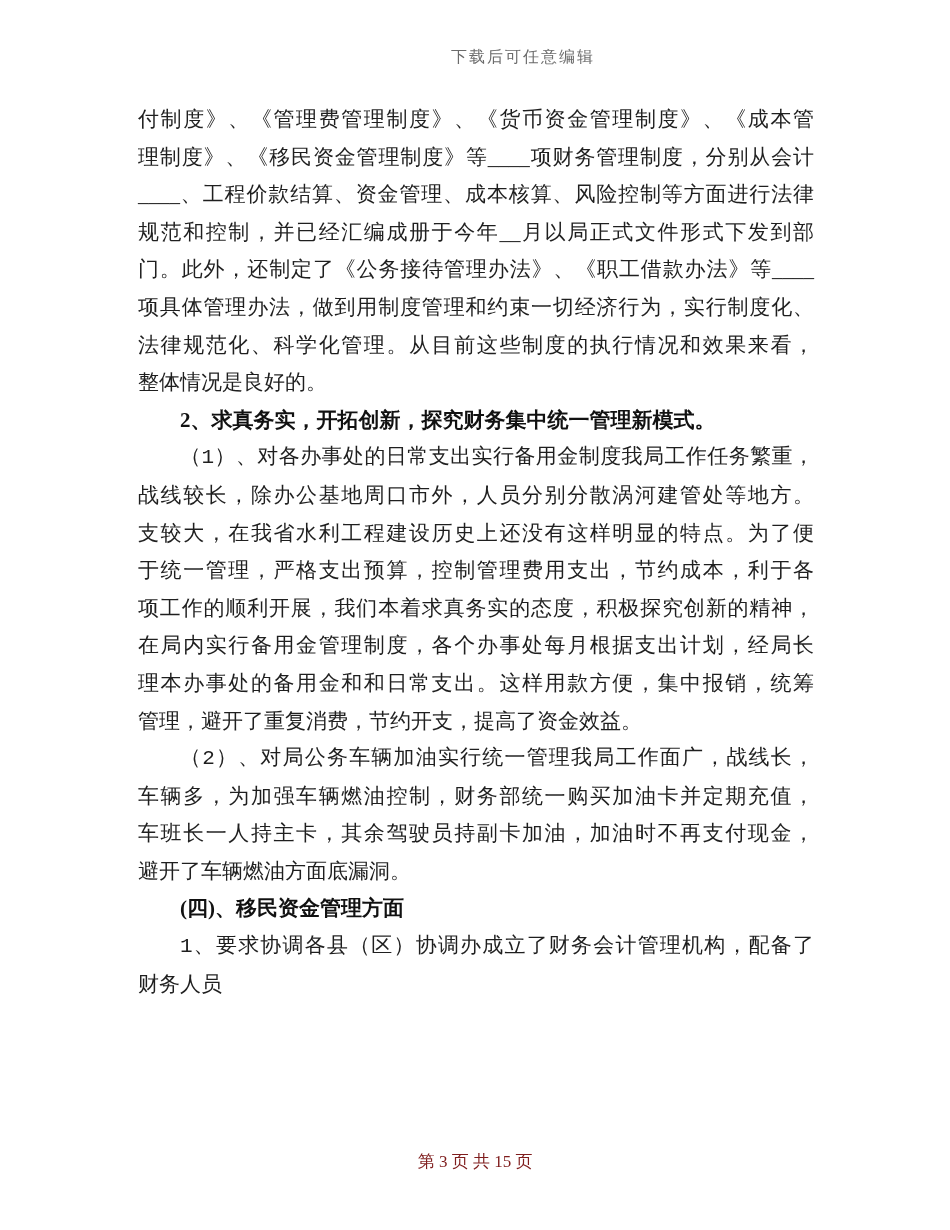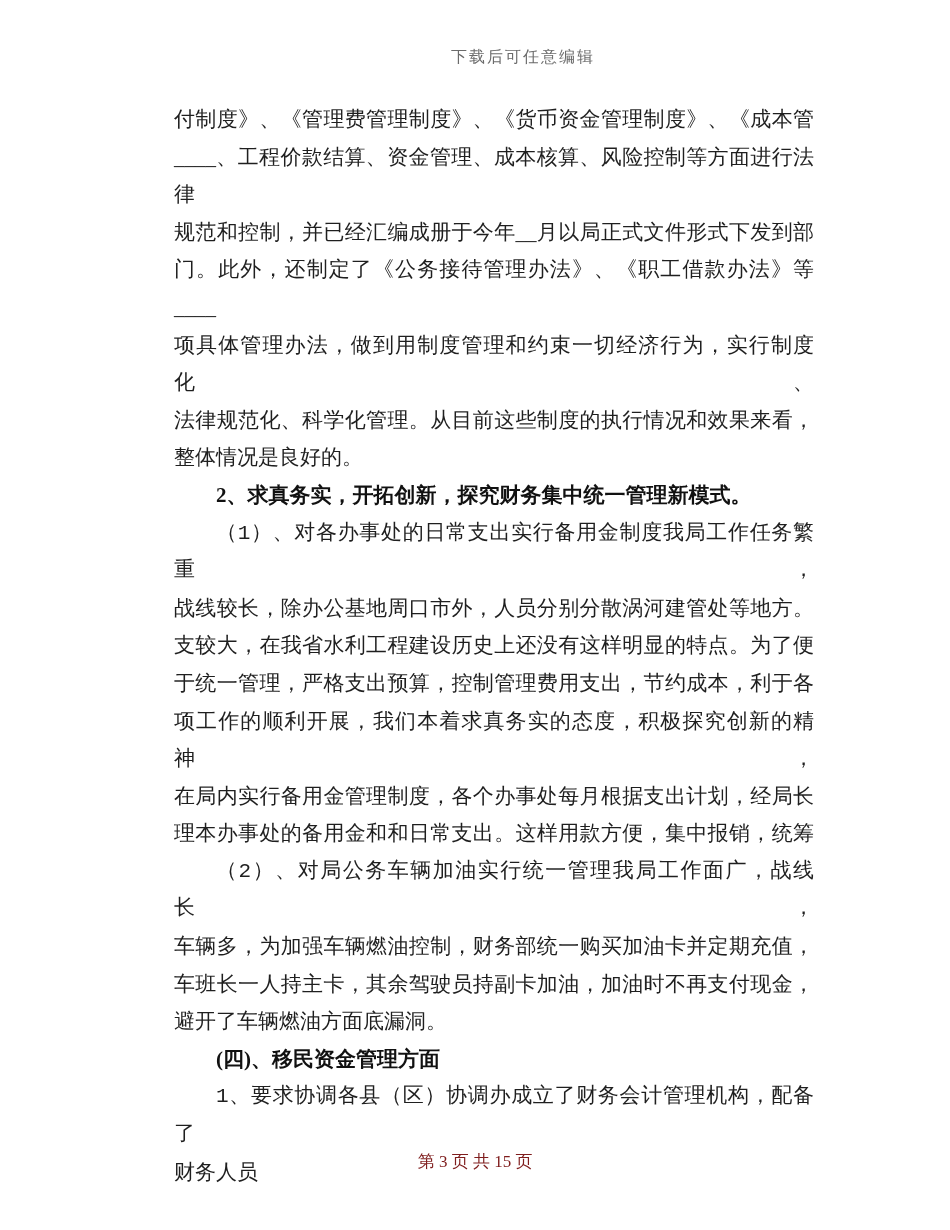--- a/index.html
+++ b/index.html
@@ -31,21 +31,20 @@
     top: 101px;
     left: 138px;
     width: 676px;
     font-size: 21px;
     line-height: 37.6px;
     color: #1f1f1f;
   }
   .line {
     text-align: justify;
     text-align-last: justify;
-    margin-left: 36px;
   }
   .line.jf {
     text-indent: 2em;
     font-family: Liberation Mono, monospace;
   }
   .line.l {
     text-align: left;
     text-align-last: left;
   }
   .line.h {
@@ -66,34 +65,36 @@
   }
 </style>
 </head>
 <body>
 
 <div class="page">
   <div class="header-note">下载后可任意编辑</div>
 
   <div class="doc-body">
       <div class="line j">付制度》、《管理费管理制度》、《货币资金管理制度》、《成本管</div>
+      <div class="line j">理制度》、《移民资金管理制度》等____项财务管理制度，分别从会计</div>
       <div class="line j">____、工程价款结算、资金管理、成本核算、风险控制等方面进行法律</div>
       <div class="line j">规范和控制，并已经汇编成册于今年__月以局正式文件形式下发到部</div>
       <div class="line j">门。此外，还制定了《公务接待管理办法》、《职工借款办法》等____</div>
       <div class="line j">项具体管理办法，做到用制度管理和约束一切经济行为，实行制度化、</div>
       <div class="line j">法律规范化、科学化管理。从目前这些制度的执行情况和效果来看，</div>
       <div class="line l">整体情况是良好的。</div>
       <div class="line h">2、求真务实，开拓创新，探究财务集中统一管理新模式。</div>
       <div class="line jf">（1）、对各办事处的日常支出实行备用金制度我局工作任务繁重，</div>
       <div class="line j">战线较长，除办公基地周口市外，人员分别分散涡河建管处等地方。</div>
       <div class="line j">支较大，在我省水利工程建设历史上还没有这样明显的特点。为了便</div>
       <div class="line j">于统一管理，严格支出预算，控制管理费用支出，节约成本，利于各</div>
       <div class="line j">项工作的顺利开展，我们本着求真务实的态度，积极探究创新的精神，</div>
       <div class="line j">在局内实行备用金管理制度，各个办事处每月根据支出计划，经局长</div>
       <div class="line j">理本办事处的备用金和和日常支出。这样用款方便，集中报销，统筹</div>
+      <div class="line l">管理，避开了重复消费，节约开支，提高了资金效益。</div>
       <div class="line jf">（2）、对局公务车辆加油实行统一管理我局工作面广，战线长，</div>
       <div class="line j">车辆多，为加强车辆燃油控制，财务部统一购买加油卡并定期充值，</div>
       <div class="line j">车班长一人持主卡，其余驾驶员持副卡加油，加油时不再支付现金，</div>
       <div class="line l">避开了车辆燃油方面底漏洞。</div>
       <div class="line h">(四)、移民资金管理方面</div>
       <div class="line jf">1、要求协调各县（区）协调办成立了财务会计管理机构，配备了</div>
       <div class="line l">财务人员</div>
     </div>
 
   <div class="footer-pagenum">第 3 页 共 15 页</div>

